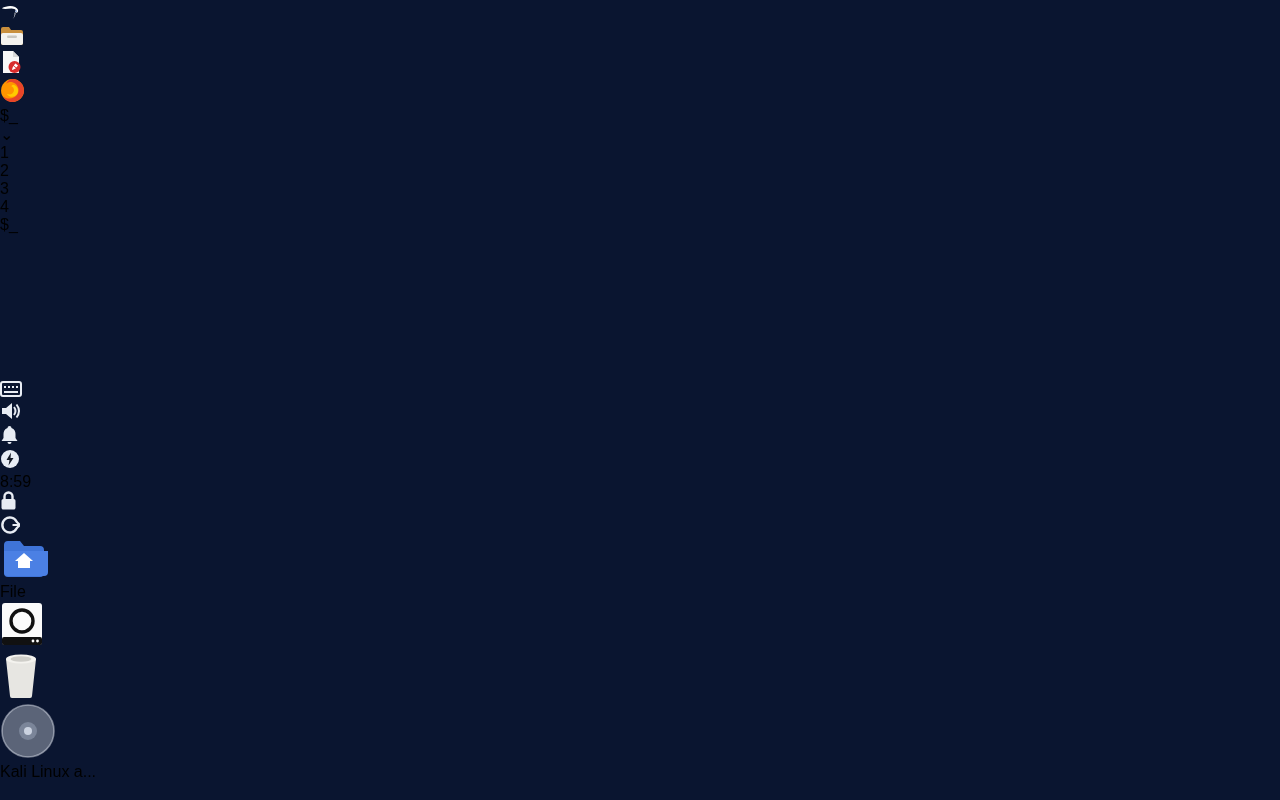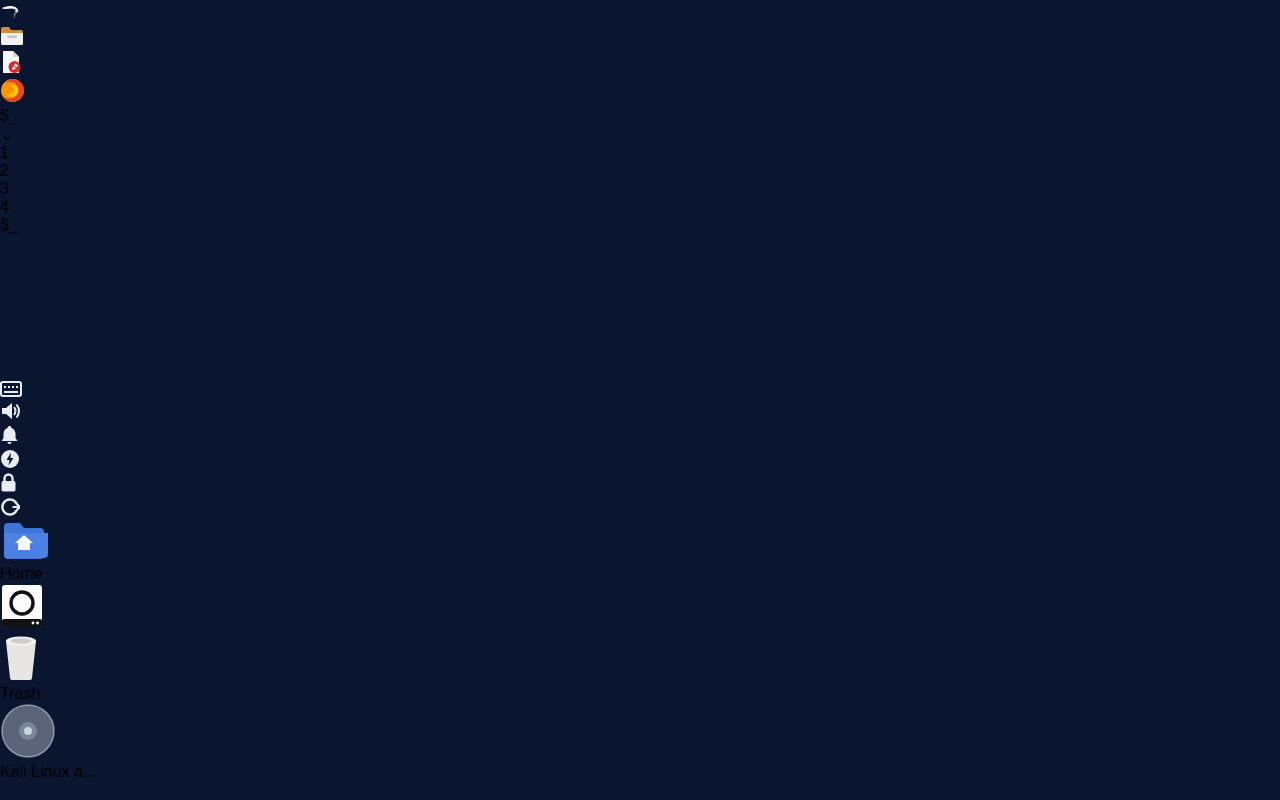--- a/index.html
+++ b/index.html
@@ -250,20 +250,21 @@
           <path d="M9.5 1 a2 2 0 0 1 2 2 c3 1 4 3.5 4 6 v4 l2 3 H1.5 l2-3 V9 c0-2.5 1-5 4-6 a2 2 0 0 1 2-2 Z" fill="#e8ecf4"></path>
           <path d="M7.5 17 a2 2 0 0 0 4 0 Z" fill="#e8ecf4"></path>
         </svg>
     </div>
     <div class="tray-icon">
       <svg width="20" height="20" viewBox="0 0 20 20">
           <circle cx="10" cy="10" r="9" fill="#e8ecf4"></circle>
           <path d="M11 3.5 L6.5 11 H9.5 L8.5 16.5 L13.5 9 H10.5 Z" fill="#151a26"></path>
         </svg>
     </div>
+    <div class="clock">8:59</div>
     <div class="tb-sep"></div>
     <div class="tray-icon">
       <svg width="17" height="20" viewBox="0 0 17 20">
           <rect x="1.5" y="8" width="14" height="10.5" rx="1.8" fill="#e8ecf4"></rect>
           <path d="M4.5 8 V5.5 a4 4 0 0 1 8 0 V8" fill="none" stroke="#e8ecf4" stroke-width="2.4"></path>
         </svg>
     </div>
     <div class="tray-icon">
       <svg width="20" height="20" viewBox="0 0 20 20">
           <path d="M16.5 13.5 A7.5 7.5 0 1 1 16.5 6.5" fill="none" stroke="#e8ecf4" stroke-width="2.4" stroke-linecap="round"></path>
@@ -272,38 +273,37 @@
     </div>
   </div>
 </div>
 
 <div class="desk-item" style="top:57px">
   <svg width="48" height="40" viewBox="0 0 48 40">
     <path d="M4 6 q0-4 4-4 h12 l4 5 h16 q4 0 4 4 v23 q0 4-4 4 H8 q-4 0-4-4 Z" fill="#3f74d8"></path>
     <path d="M4 12 h44 v21 q0 4-4 4 H8 q-4 0-4-4 Z" fill="#4b80e4"></path>
     <path d="M24 14 l9 8 h-3 v7 h-12 v-7 h-3 Z" fill="#fff"></path>
   </svg>
-  <div class="desk-label">Home</div>
+  <div class="desk-label">File</div>
 </div>
 <div class="desk-item" style="top:160px">
   <svg width="44" height="46" viewBox="0 0 44 46">
     <rect x="2" y="2" width="40" height="42" rx="3" fill="#fbfbfb"></rect>
     <circle cx="22" cy="20" r="11" fill="none" stroke="#111" stroke-width="3.4"></circle>
     <rect x="2" y="36" width="40" height="8" rx="2" fill="#111"></rect>
     <circle cx="33" cy="40" r="1.4" fill="#fff"></circle>
       <circle cx="37.5" cy="40" r="1.4" fill="#fff"></circle>
   </svg>
 </div>
 <div class="desk-item" style="top:265px">
   <svg width="42" height="48" viewBox="0 0 42 48">
     <path d="M6 8 L10 45 q0 2 2 2 h18 q2 0 2-2 L36 8 Z" fill="#e7e6e2"></path>
     <ellipse cx="21" cy="8" rx="15" ry="4.5" fill="#f4f3ef"></ellipse>
     <ellipse cx="21" cy="8" rx="10.5" ry="2.8" fill="#cfcec9"></ellipse>
   </svg>
-  <div class="desk-label">Trash</div>
 </div>
 <div class="desk-item" style="top:368px">
   <svg width="56" height="56" viewBox="0 0 56 56">
     <circle cx="28" cy="28" r="26" fill="rgba(205,210,222,0.42)"></circle>
     <circle cx="28" cy="28" r="26" fill="none" stroke="rgba(240,244,252,0.45)" stroke-width="1.6"></circle>
     <circle cx="28" cy="28" r="9" fill="rgba(150,160,180,0.55)"></circle>
     <circle cx="28" cy="28" r="4" fill="rgba(230,236,248,0.75)"></circle>
   </svg>
   <div class="desk-label">Kali Linux a...</div>
 </div>

